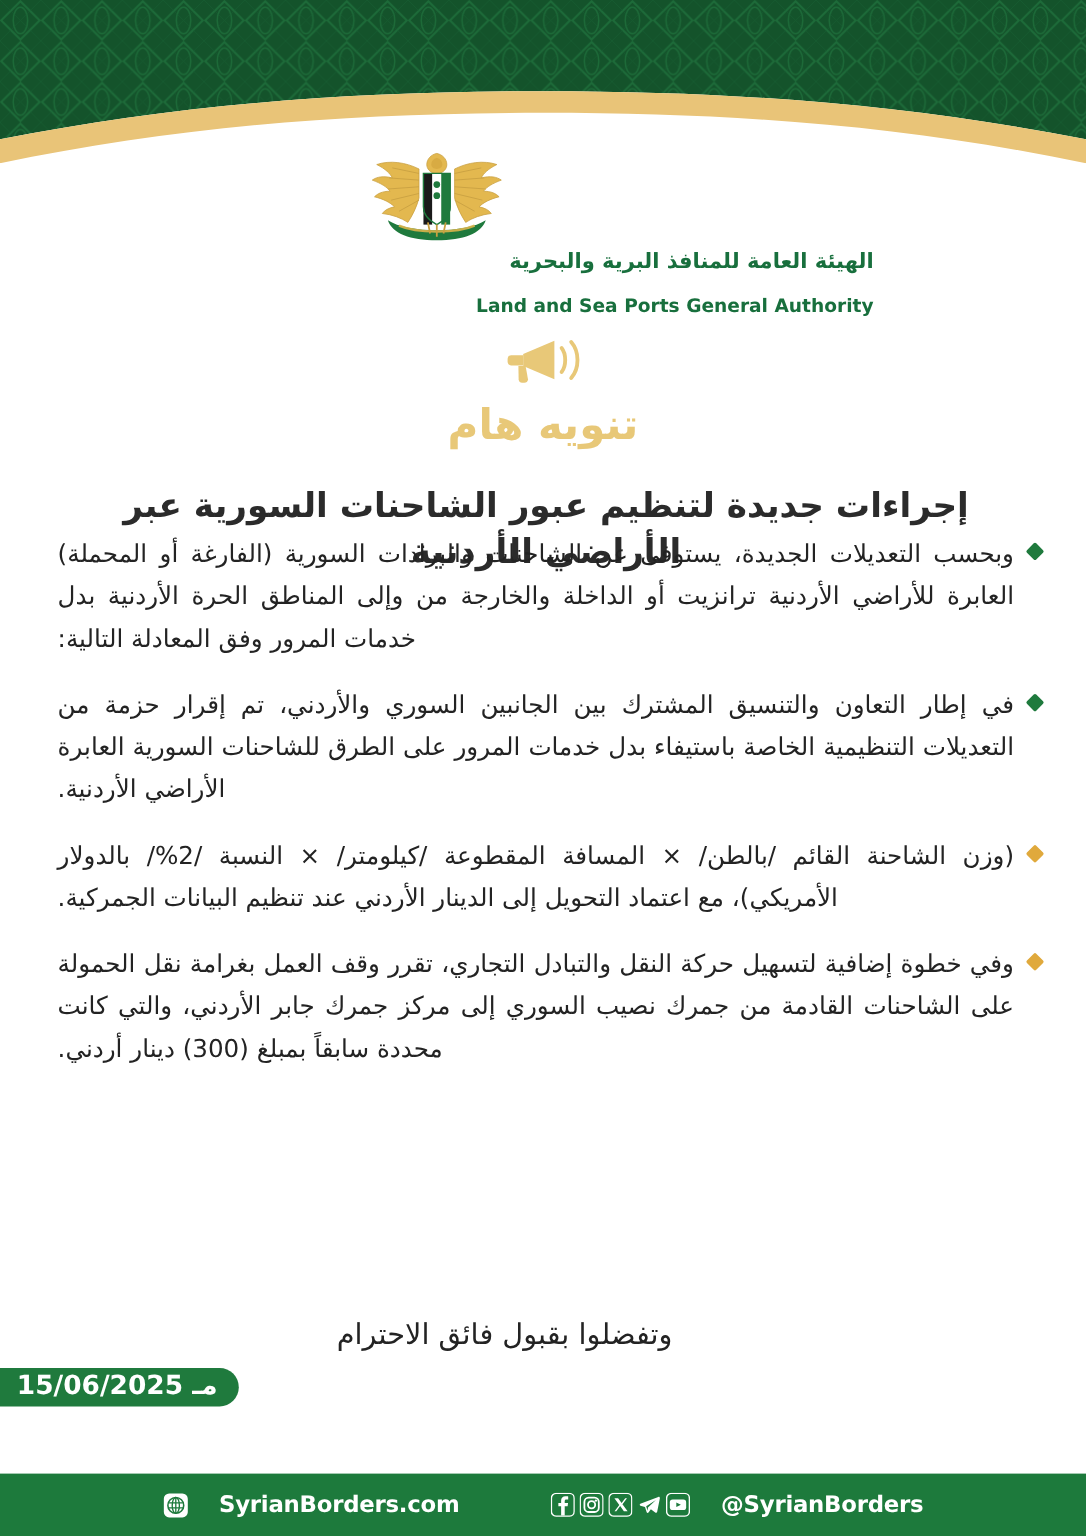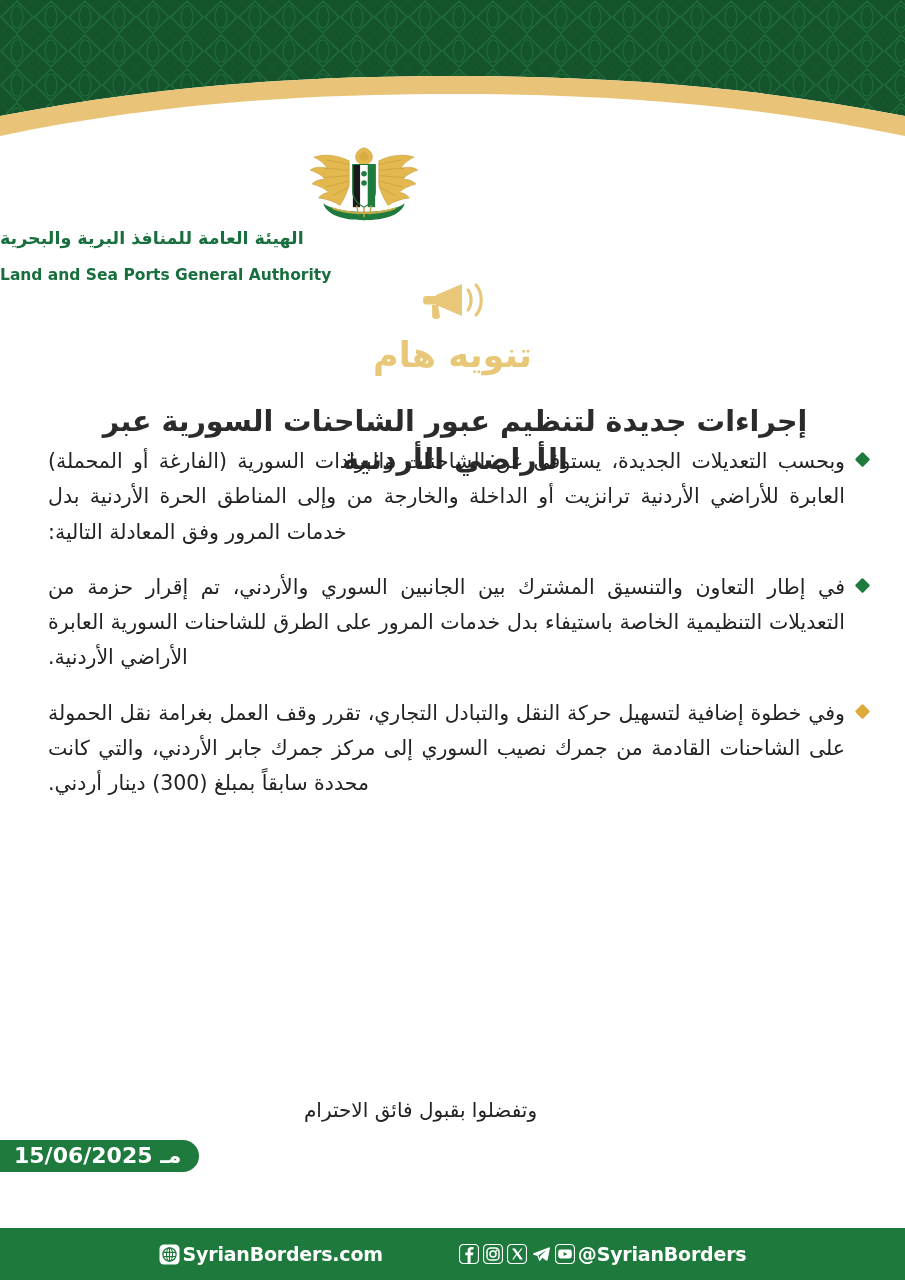--- a/index.html
+++ b/index.html
@@ -26,23 +26,23 @@
     top: 0; left: 0;
     width: 905px;
     height: 136px;
     overflow: hidden;
   }
   .top-banner svg { display: block; }
 
   
   .header-block {
     position: absolute;
-    top: 140px; left: 0;
+    top: 120px; left: 0;
     width: 728px;
-    text-align: left;
+    text-align: right;
   }
   .emblem {
     width: 112px;
     height: 76px;
     margin: 6px auto 0;
     display: block;
   }
   .org-name-ar {
     margin-top: 6px;
     font-size: 17.5px;
@@ -124,21 +124,21 @@
     text-align: justify;
     text-align-last: left;
   }
 
   
   .closing {
     position: absolute;
     top: 1098px; left: 0;
     width: 905px;
     text-align: center;
-    font-size: 20px;
+    font-size: 24px;
     color: #232323;
     padding-right: 64px;
   }
 
   
   .date-badge {
     position: absolute;
     top: 1140px; left: 0;
     height: 32px;
     padding: 0 18px 0 14px;
@@ -163,21 +163,21 @@
     flex-direction: row;
     align-items: center;
     justify-content: center;
     gap: 76px;
     direction: ltr;
   }
   .footer-group {
     display: flex;
     flex-direction: row;
     align-items: center;
-    gap: 3px;
+    gap: 26px;
   }
   .footer-text {
     color: #ffffff;
     font-size: 19px;
     font-weight: bold;
     letter-spacing: -0.2px;
   }
   .social-icons {
     display: flex;
     flex-direction: row;
@@ -269,20 +269,24 @@
     <div class="bullet-item">
       <span class="bullet-marker green"></span>
       <span class="bullet-text">وبحسب التعديلات الجديدة، يستوفى عن الشاحنات والبرادات السورية (الفارغة أو المحملة) العابرة للأراضي الأردنية ترانزيت أو الداخلة والخارجة من وإلى المناطق الحرة الأردنية بدل خدمات المرور وفق المعادلة التالية:</span>
     </div>
 
     <div class="bullet-item">
       <span class="bullet-marker green"></span>
       <span class="bullet-text">في إطار التعاون والتنسيق المشترك بين الجانبين السوري والأردني، تم إقرار حزمة من التعديلات التنظيمية الخاصة باستيفاء بدل خدمات المرور على الطرق للشاحنات السورية العابرة الأراضي الأردنية.</span>
     </div>
 
+    <div class="bullet-item">
+      <span class="bullet-marker gold"></span>
+      <span class="bullet-text">(وزن الشاحنة القائم /بالطن/ × المسافة المقطوعة /كيلومتر/ × النسبة /2%/ بالدولار الأمريكي)، مع اعتماد التحويل إلى الدينار الأردني عند تنظيم البيانات الجمركية.</span>
+    </div>
 
     <div class="bullet-item">
       <span class="bullet-marker gold"></span>
       <span class="bullet-text">وفي خطوة إضافية لتسهيل حركة النقل والتبادل التجاري، تقرر وقف العمل بغرامة نقل الحمولة على الشاحنات القادمة من جمرك نصيب السوري إلى مركز جمرك جابر الأردني، والتي كانت محددة سابقاً بمبلغ (300) دينار أردني.</span>
     </div>
 
 
   </div>
 
   <div class="closing">وتفضلوا بقبول فائق الاحترام</div>

